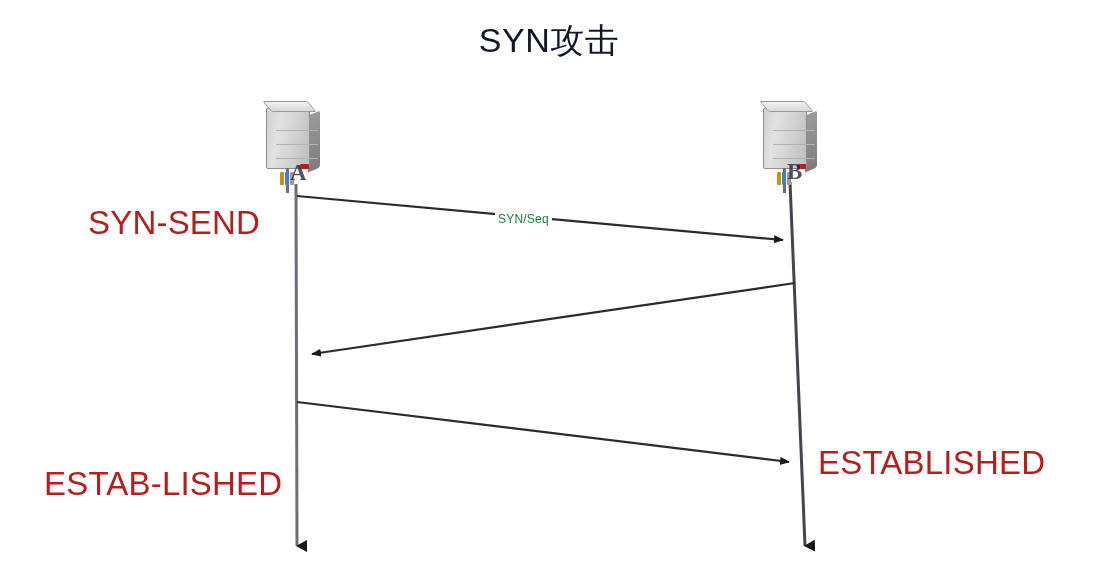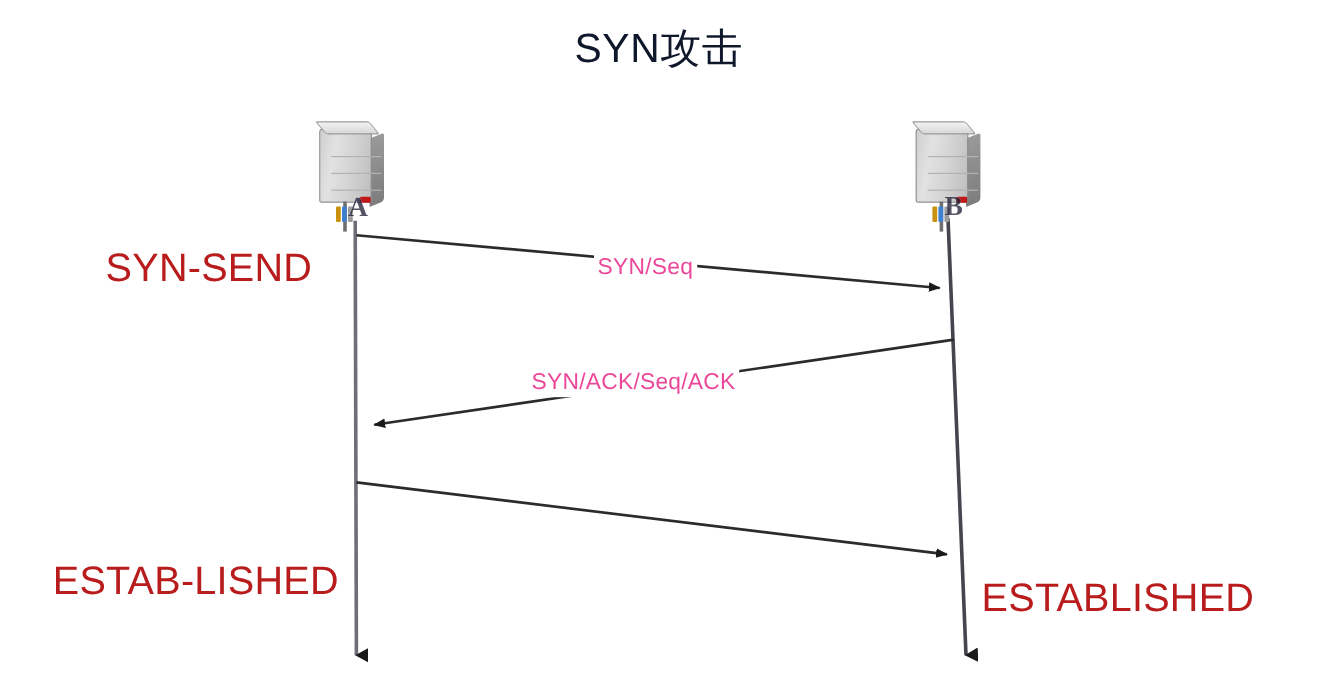--- a/index.html
+++ b/index.html
@@ -138,22 +138,22 @@
     font-size: 33px;
     color: #b91c1c;
     white-space: nowrap;
     letter-spacing: 0.2px;
   }
 
   
   .msg-label {
     position: absolute;
     background: #ffffff;
-    font-size: 19px;
-    color: #ec4899;
+    font-size: 12px;
+    color: #15803d;
     white-space: nowrap;
     padding: 1px 3px;
     letter-spacing: 0.2px;
   }
 </style>
 </head>
 <body>
 
 <div id="canvas">
 
@@ -214,22 +214,21 @@
     <div class="plug">
         <i></i>
         <i></i>
         <i></i>
       </div>
   </div>
   <div class="endpoint-label" style="left:787px; top:159px;">B</div>
 
   <div class="msg-label" style="left:495px; top:211px;">SYN/Seq</div>
 
-  <div class="msg-label" style="left:440px; top:307px;">SYN/ACK/Seq/ACK</div>
 
   <div class="state-label" style="left:88px; top:204px;">SYN-SEND</div>
 
 
   <div class="state-label" style="left:44px; top:449px;margin-top:16px;">ESTAB-LISHED</div>
 
-  <div class="state-label" style="left:818px; top:444px;margin-top:35px;">ESTABLISHED</div>
+  <div class="state-label" style="left:818px; top:444px;">ESTABLISHED</div>
 
 </div>
 
 </body></html>

